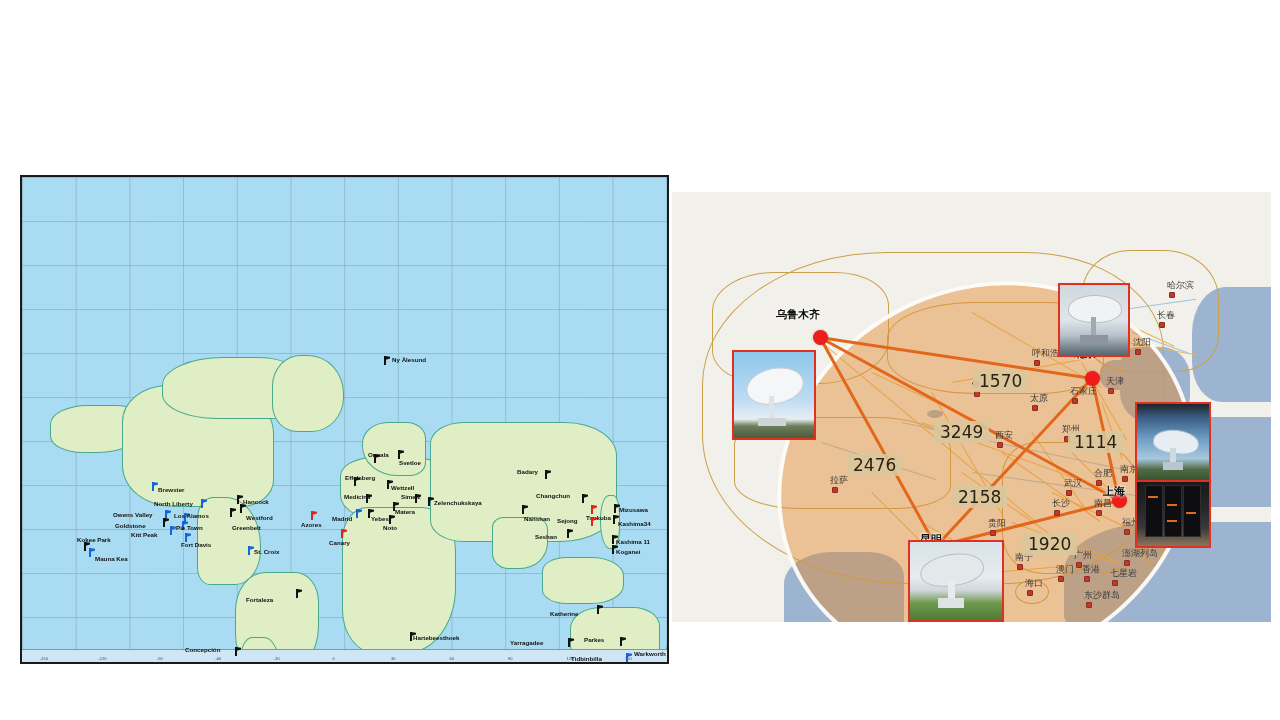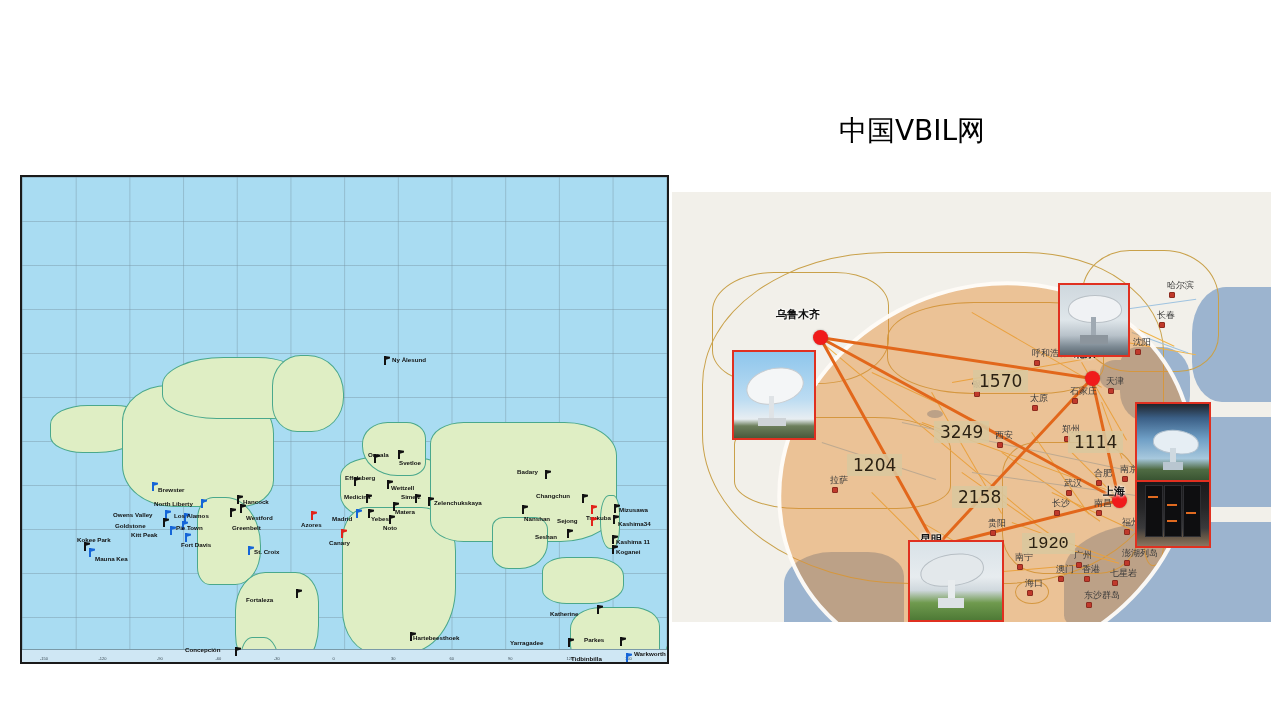--- a/index.html
+++ b/index.html
@@ -396,21 +396,20 @@
         <div class="site c-black" style="left: 407px; top: 582px;"></div>
       </div>
 
     <div class="wm-legend" id="wm-legend">
         <div class="row" style="color: rgb(17, 17, 17);"></div>
         <div class="row" style="color: rgb(21, 101, 216);"></div>
         <div class="row" style="color: rgb(226, 35, 26);"></div>
       </div>
   </div>
 
-  <div class="cn-title">中国VBIL网</div>
 
   <div class="chinamap">
 
     <div class="cn-land-hi" style="left:0;top:0;width:599px;height:430px;"></div>
 
     <div class="cn-sea" style="left:470px;top:225px;width:135px;height:90px;border-radius:35% 0 0 40%;"></div>
     <div class="cn-sea" style="left:392px;top:330px;width:215px;height:110px;border-radius:45% 0 0 15%;"></div>
     <div class="cn-sea" style="left:448px;top:155px;width:70px;height:75px;border-radius:25% 40% 35% 40%;"></div>
     <div class="cn-sea" style="left:428px;top:168px;width:38px;height:30px;border-radius:40%;"></div>
     <div class="cn-sea" style="left:520px;top:95px;width:85px;height:115px;border-radius:40% 0 0 35%;"></div>
@@ -573,23 +572,23 @@
         </div>
         <div class="cn-city" style="left: 414px; top: 410px;">
           <div class="dot"></div>
           <div class="nm" style="left: -2px; top: -13px;">东沙群岛</div>
         </div>
       </div>
     <div id="cn-dists">
         <div class="dist" style="left: 301px; top: 178px;">1570</div>
         <div class="dist" style="left: 262px; top: 229px;">3249</div>
         <div class="dist" style="left: 396px; top: 239px;">1114</div>
-        <div class="dist" style="left: 175px; top: 262px;">1204</div>
+        <div class="dist" style="left: 175px; top: 262px;">2476</div>
         <div class="dist" style="left: 280px; top: 294px;">2158</div>
-        <div class="dist" style="left: 350px; top: 341px; font-family: Liberation Mono, monospace;">1920</div>
+        <div class="dist" style="left: 350px; top: 341px;">1920</div>
       </div>
     <div id="cn-stations">
         <div class="station" style="left: 148px; top: 145px;"></div>
         <div class="station-lbl" style="left: 104px; top: 115px;">乌鲁木齐</div>
         <div class="station" style="left: 420px; top: 186px;"></div>
         <div class="station-lbl" style="left: 402px; top: 154px;">北京</div>
         <div class="station" style="left: 447px; top: 308px;"></div>
         <div class="station-lbl" style="left: 431px; top: 292px;">上海</div>
         <div class="station" style="left: 264px; top: 354px;"></div>
         <div class="station-lbl" style="left: 248px; top: 340px;">昆明</div>

